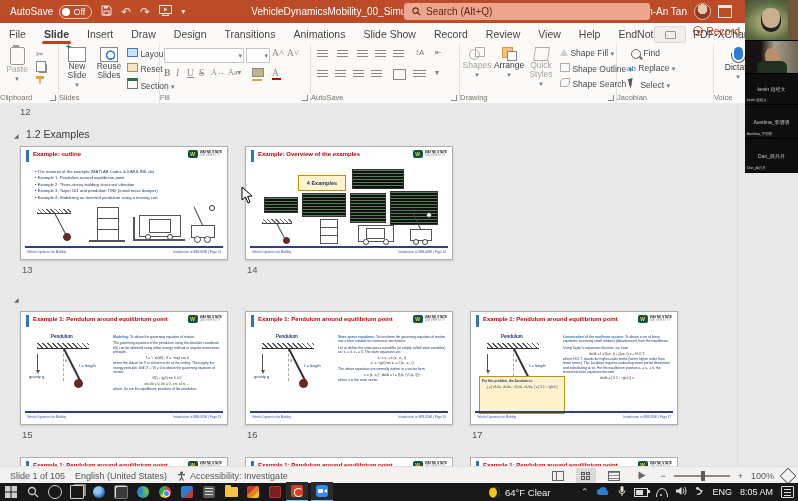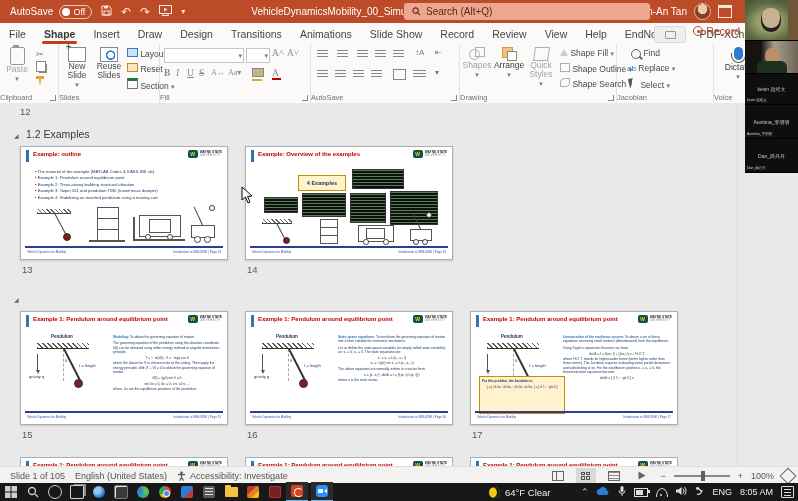--- a/index.html
+++ b/index.html
@@ -210,21 +210,21 @@
       <svg width="9" height="9" viewBox="0 0 10 10">
           <circle cx="4" cy="4" r="3" fill="none" stroke="#5a2614" stroke-width="1.2"></circle>
           <path d="M6.5 6.5L9 9" stroke="#5a2614" stroke-width="1.2"></path>
         </svg>
       <span>Search (Alt+Q)</span>
     </div>
   </div>
 
   <div id="tabrow">
     <span class="rtab">File</span>
-    <span class="rtab active">Shape</span>
+    <span class="rtab active">Slide</span>
     <span class="rtab">Insert</span>
     <span class="rtab">Draw</span>
     <span class="rtab">Design</span>
     <span class="rtab">Transitions</span>
     <span class="rtab">Animations</span>
     <span class="rtab">Slide Show</span>
     <span class="rtab">Record</span>
     <span class="rtab">Review</span>
     <span class="rtab">View</span>
     <span class="rtab">Help</span>

